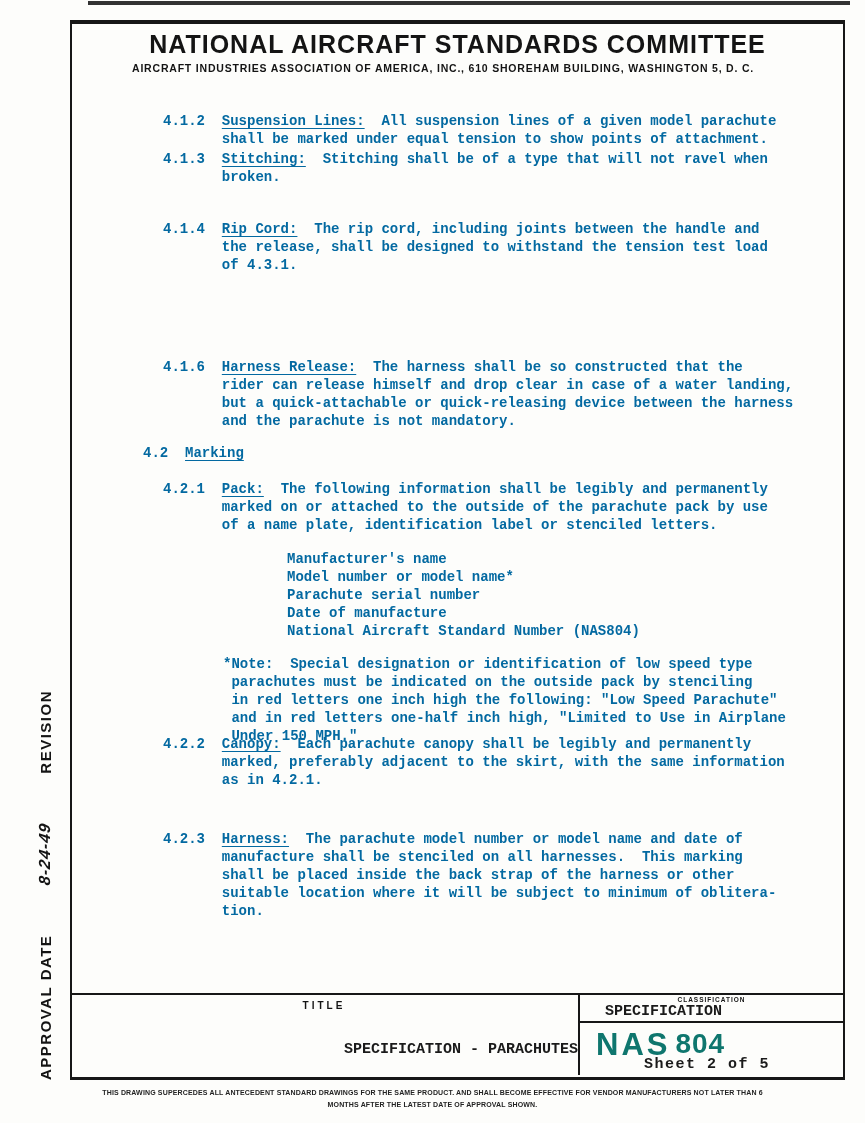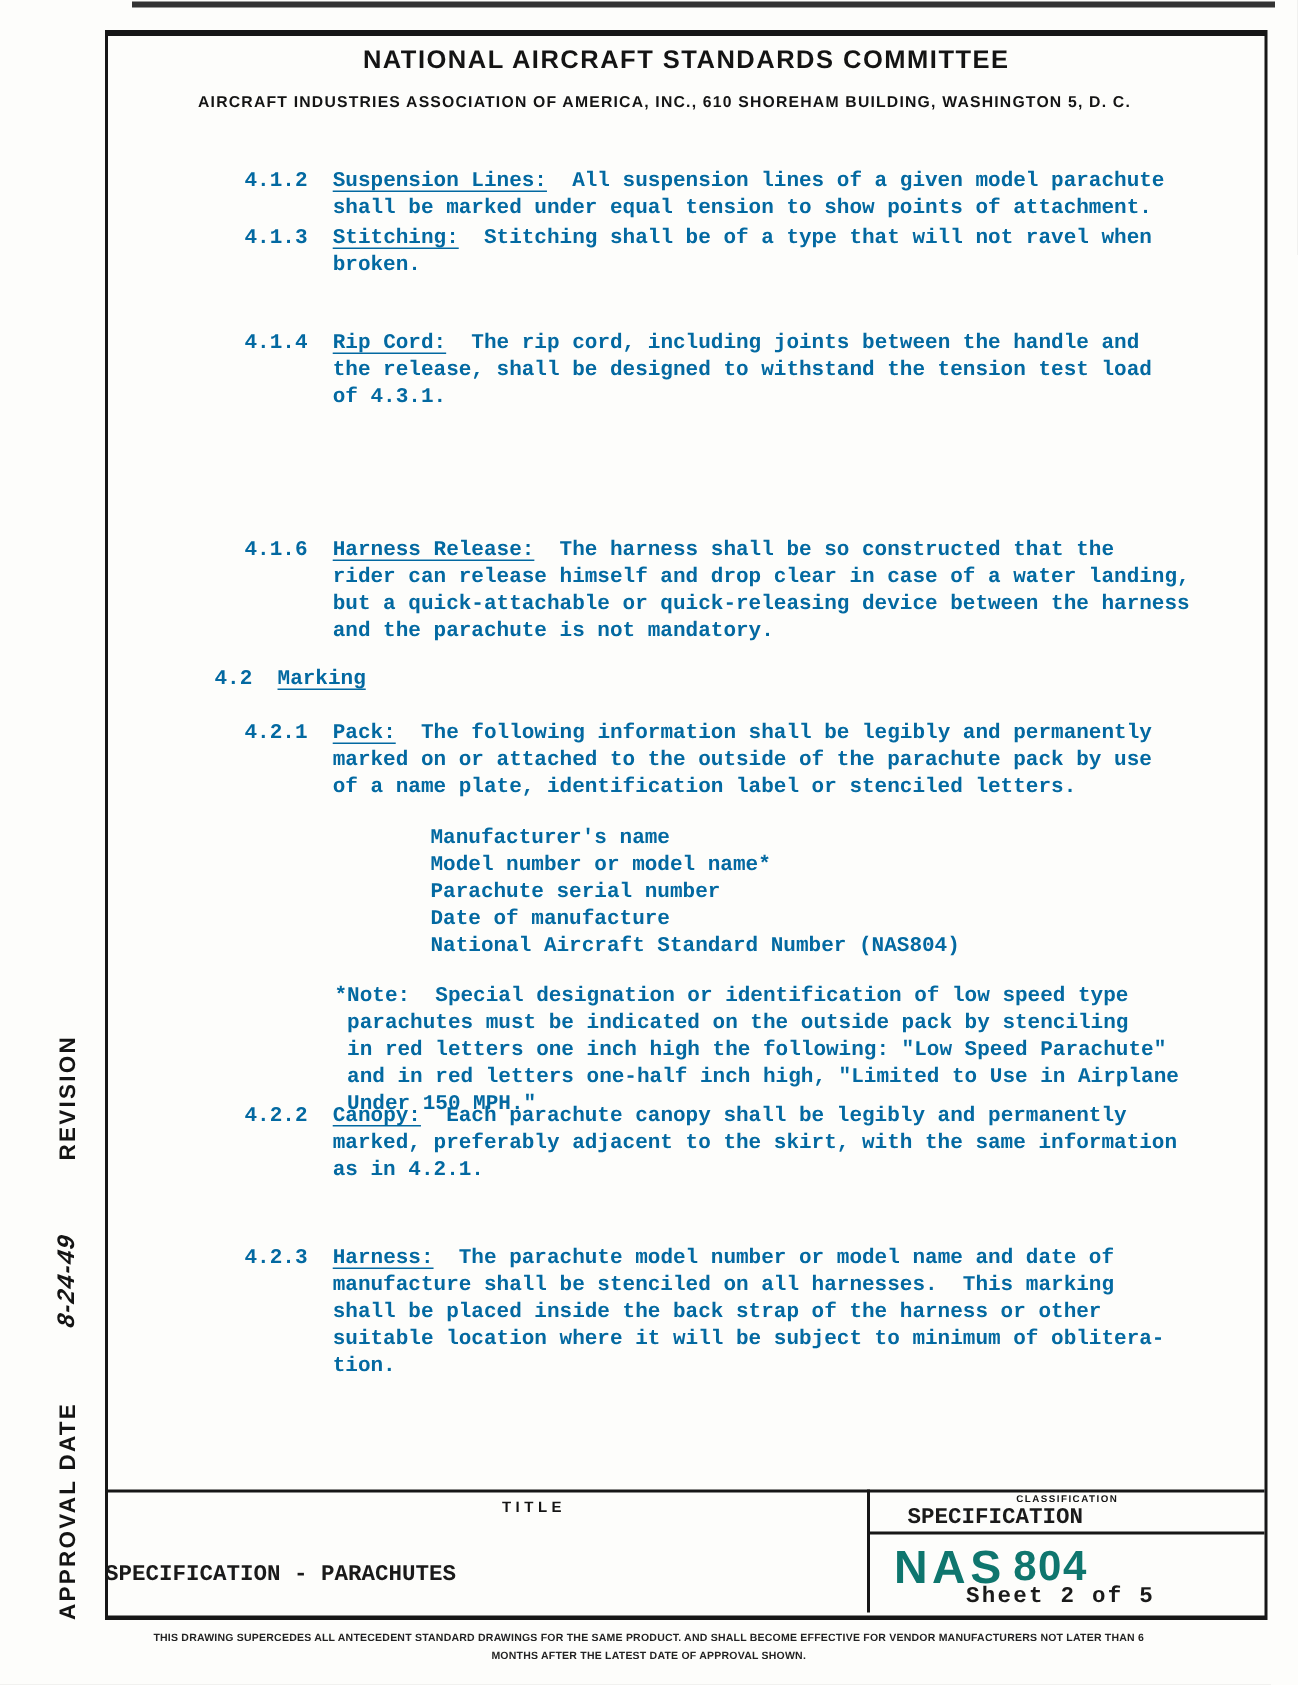--- a/index.html
+++ b/index.html
@@ -6,40 +6,40 @@
   .page{
     position:relative;width:865px;height:1123px;background:#fdfdfb;
     overflow:hidden;color:#1a1a1a;
     font-family:"Liberation Mono", monospace;
   }
   .scan-bar{position:absolute;left:88px;top:1px;width:762px;height:4px;background:#171717;opacity:.88;}
   .frame{position:absolute;left:70px;top:20px;width:771px;height:1053px;
     border:2px solid #171717;border-top-width:4px;border-bottom-width:3px;}
   
   .committee{position:absolute;left:70px;top:30px;width:775px;text-align:center;
-    font-family:"Liberation Sans", sans-serif;font-weight:bold;font-size:17px;letter-spacing:1px;color:#141414;}
+    font-family:"Liberation Sans", sans-serif;font-weight:bold;font-size:25px;letter-spacing:1px;color:#141414;}
   .association{position:absolute;left:70px;top:62px;width:746px;text-align:center;
     font-family:"Liberation Sans", sans-serif;font-weight:bold;font-size:10.5px;letter-spacing:.8px;color:#141414;}
   
   .para{position:absolute;left:163px;white-space:pre;font-size:14px;line-height:18px;
     font-weight:bold;color:#0369a1;}
   .para .u{text-decoration:underline;text-underline-offset:3px;}
   
   .side-strip{position:absolute;left:-150px;top:870px;width:390px;height:30px;
     transform:rotate(-90deg);display:flex;align-items:center;justify-content:space-between;
     font-family:"Liberation Sans", sans-serif;font-weight:bold;color:#141414;}
   .side-label{font-size:15px;letter-spacing:1.5px;}
   .side-date{font-size:16px;font-style:italic;letter-spacing:1px;transform:skewX(-8deg);}
   
   .tb-divider{position:absolute;left:70px;top:993px;width:773px;height:2px;background:#171717;}
   .tb-vline{position:absolute;left:578px;top:993px;width:2px;height:82px;background:#171717;}
   .tb-class-divider{position:absolute;left:580px;top:1021px;width:263px;height:2px;background:#171717;}
   .title-label{position:absolute;left:70px;top:1000px;width:508px;text-align:center;
-    font-family:"Liberation Sans", sans-serif;font-weight:bold;font-size:10px;letter-spacing:3px;color:#141414;padding-left:32px;}
-  .title-value{position:absolute;left:70px;top:1041px;width:508px;text-align:left;
+    font-family:"Liberation Sans", sans-serif;font-weight:bold;font-size:10px;letter-spacing:3px;color:#141414;}
+  .title-value{position:absolute;left:70px;top:1041px;width:508px;text-align:right;
     font-size:15px;font-weight:bold;}
   .class-label{position:absolute;left:580px;top:996px;width:263px;text-align:center;
     font-family:"Liberation Sans", sans-serif;font-weight:bold;font-size:6.5px;letter-spacing:1px;color:#141414;}
   .class-value{position:absolute;left:605px;top:1003px;font-size:15px;font-weight:bold;}
   .nas-line{position:absolute;left:596px;top:1027px;font-family:"Liberation Sans", sans-serif;
     font-weight:bold;color:#0f766e;}
   .nas-prefix{font-size:31px;letter-spacing:3px;}
   .nas-number{font-size:28px;letter-spacing:1px;position:relative;top:-2px;margin-left:5px;}
   .sheet-info{position:absolute;left:628px;top:1056px;font-size:15px;font-weight:bold;letter-spacing:1.5px;margin-left:16px;}
   

